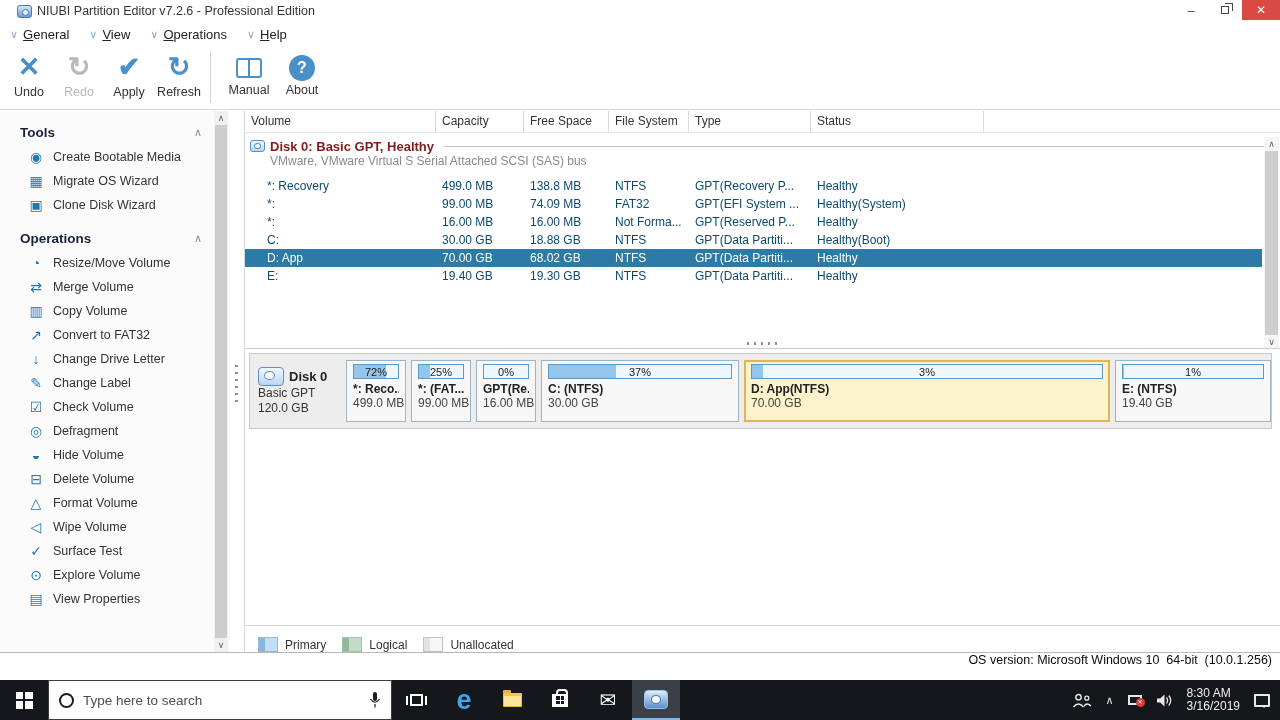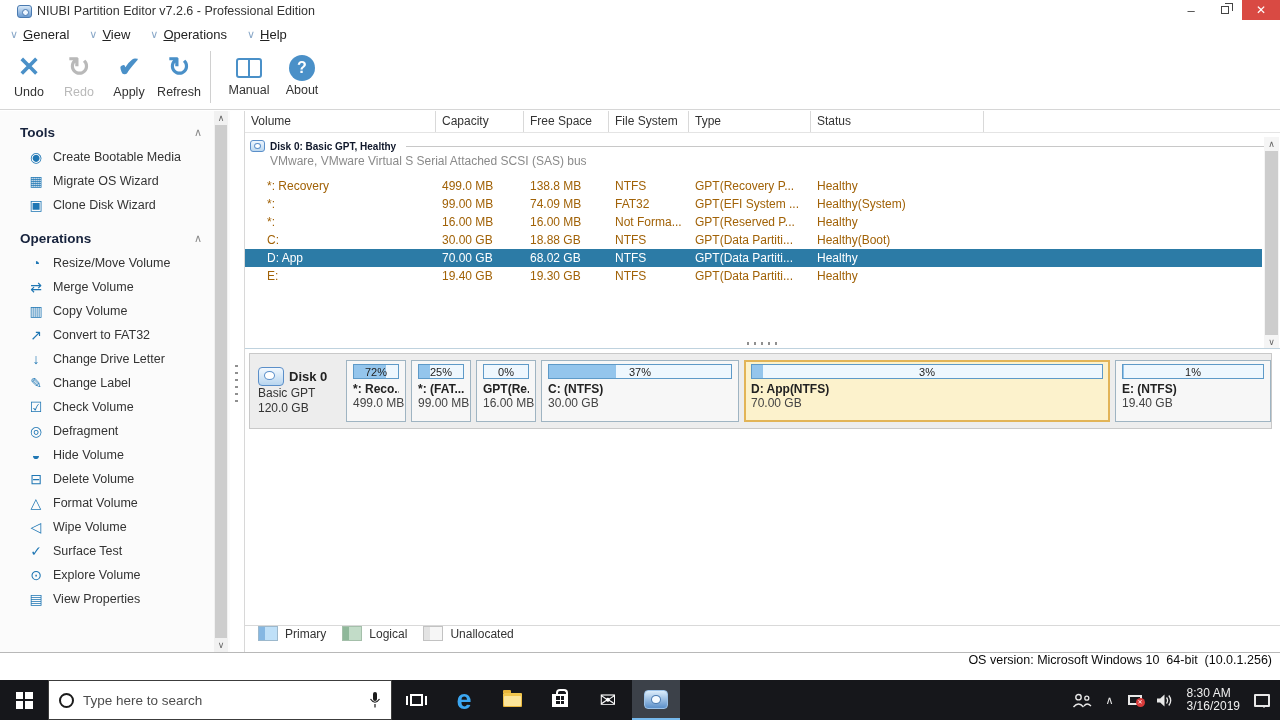--- a/index.html
+++ b/index.html
@@ -64,26 +64,26 @@
   .hc { border-right:1px solid #d9d9d9; padding-left:6px; font-size:12px; line-height:21px; color:#333; }
   .c1 { width:191px; } .c2 { width:88px; } .c3 { width:85px; } .c4 { width:80px; } .c5 { width:122px; } .c6 { width:173px; }
   .c7 { flex:1; border-right:none; }
 
   .disk-group { margin-top:5px; }
   .dg-row1 { display:flex; align-items:center; padding-left:5px; height:16px; }
   .hd-mini { width:15px; height:12px; border:1px solid #5b8fc9; border-radius:3px;
              background:linear-gradient(#eef6fe,#bcd8f0); position:relative; margin-right:5px; flex:none; }
   .hd-mini::after { content:""; position:absolute; left:3px; top:2px; width:5px; height:4px; border-radius:50%;
              border:1px solid #5b8fc9; background:#fff; }
-  .dg-title { font-weight:bold; font-size:10px; color:#0f172a; white-space:nowrap; }
+  .dg-title { font-weight:bold; font-size:13px; color:#7f1d1d; white-space:nowrap; }
   .dg-line { flex:1; height:1px; background:#c8c8c8; margin:0 12px 0 10px; }
   .dg-sub { padding-left:25px; color:#8a8a8a; font-size:12px; height:16px; line-height:15px; }
 
   .trows { margin-top:7px; }
-  .trow { display:flex; height:18px; align-items:center; font-size:12px; color:#a16207; width:calc(100% - 18px); }
+  .trow { display:flex; height:18px; align-items:center; font-size:12px; color:#0c4a6e; width:calc(100% - 18px); }
   .trow .cell { padding-left:6px; overflow:hidden; white-space:nowrap; }
   .trow .cell.c1 { padding-left:22px; }
   .trow.sel { background:#2c7ba6; color:#fff; }
 
   .tscroll { position:absolute; right:1px; top:26px; width:15px; height:212px; background:#f5f5f5; }
   .tscroll .arrow { height:14px; text-align:center; font-size:9px; color:#666; line-height:14px; }
   .tscroll .thumb { position:absolute; top:14px; bottom:14px; left:1px; right:1px; background:#cdcdcd; }
 
   .hsplit-row { position:absolute; left:0; right:0; top:228px; height:8px; display:flex; justify-content:center; align-items:center; }
   .hsplit { width:32px; height:3px;
@@ -105,21 +105,21 @@
   .pblock { height:62px; background:#f7f7f7; border:1px solid #9fb4c2; padding:3px 6px; margin-left:5px; flex:none; overflow:hidden; }
   .pblock.sel { background:#fcf2cc; border:2px solid #e2b457; padding:2px 5px; }
   .ubar { height:15px; border:1px solid #5e9ac8; background:#eef7fe; position:relative; margin-bottom:3px; }
   .ubar .fill { position:absolute; left:0; top:0; bottom:0; background:#94c5ec; }
   .ubar .pct { position:absolute; left:0; right:0; text-align:center; font-size:11px; line-height:14px; color:#222; }
   .pb-label { font-weight:bold; font-size:12px; color:#222; white-space:nowrap; overflow:hidden; }
   .pb-size { font-size:12px; color:#444; white-space:nowrap; }
 
   
   .legend { position:absolute; left:0; right:0; bottom:0; height:27px; background:#fff; border-top:1px solid #d9d9d9;
-            display:flex; align-items:flex-start; padding-left:13px; gap:16px; }
+            display:flex; align-items:flex-end; padding-left:13px; gap:16px; }
   .leg-item { display:flex; align-items:center; gap:7px; }
   .swatch { width:20px; height:15px; border:1px solid #9cb8cc; position:relative; }
   .swatch .band { position:absolute; left:0; top:0; bottom:0; width:6px; }
   .swatch.primary { background:#bfe0f8; } .swatch.primary .band { background:#85b7e2; }
   .swatch.logical { background:#c2dcc8; border-color:#a4bfaa; } .swatch.logical .band { background:#8fb89a; }
   .swatch.unalloc { background:#f6f6f6; border-color:#c2c2c2; } .swatch.unalloc .band { background:#e3e3e3; }
 
   
   .statusbar { position:absolute; left:0; right:0; bottom:40px; height:28px; background:#fff; border-top:1px solid #b8b8b8;
                display:flex; align-items:flex-start; justify-content:flex-end; padding-right:8px;

